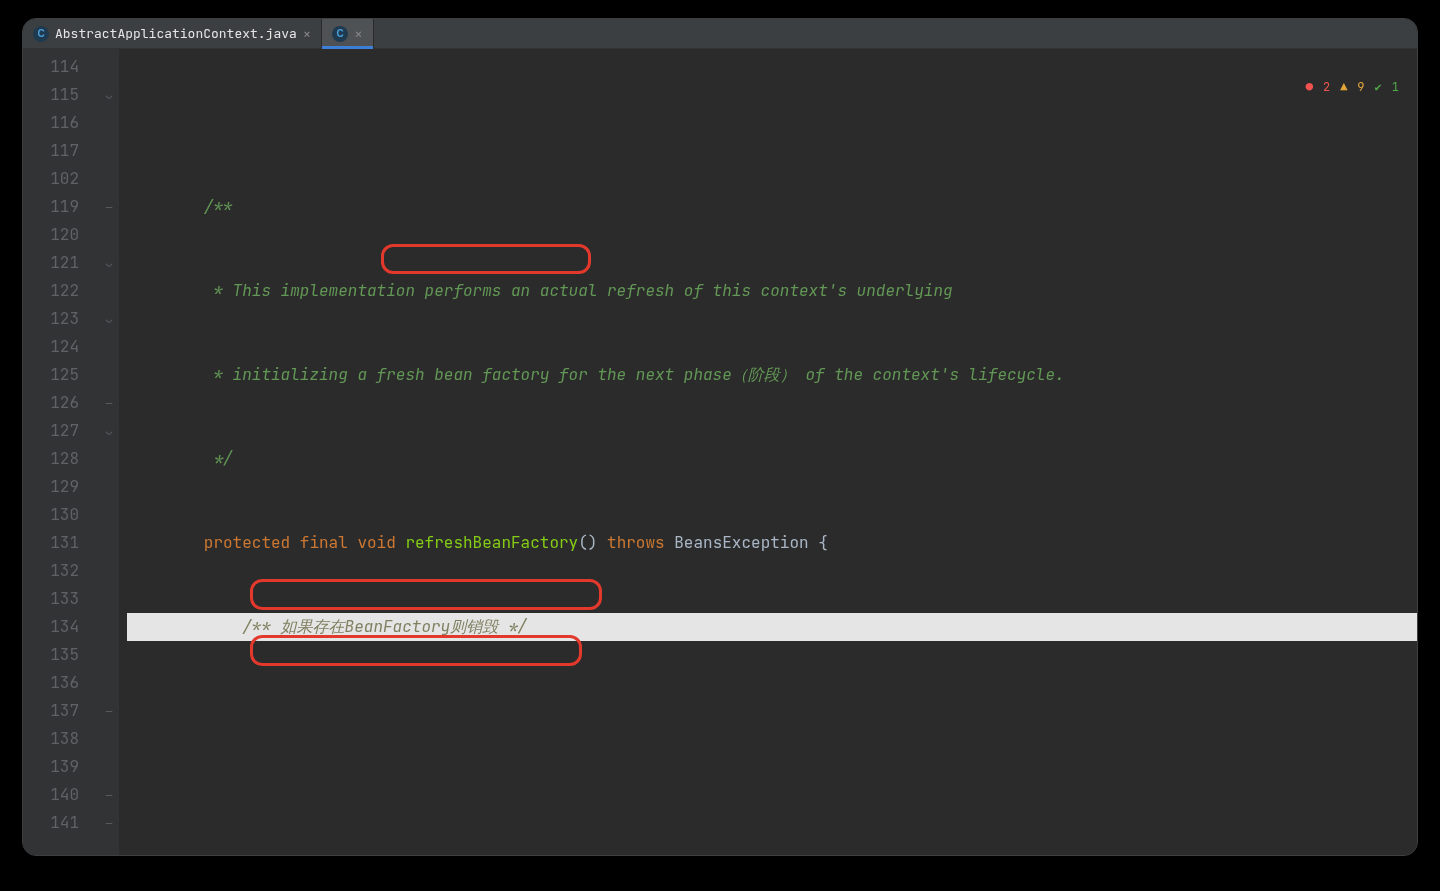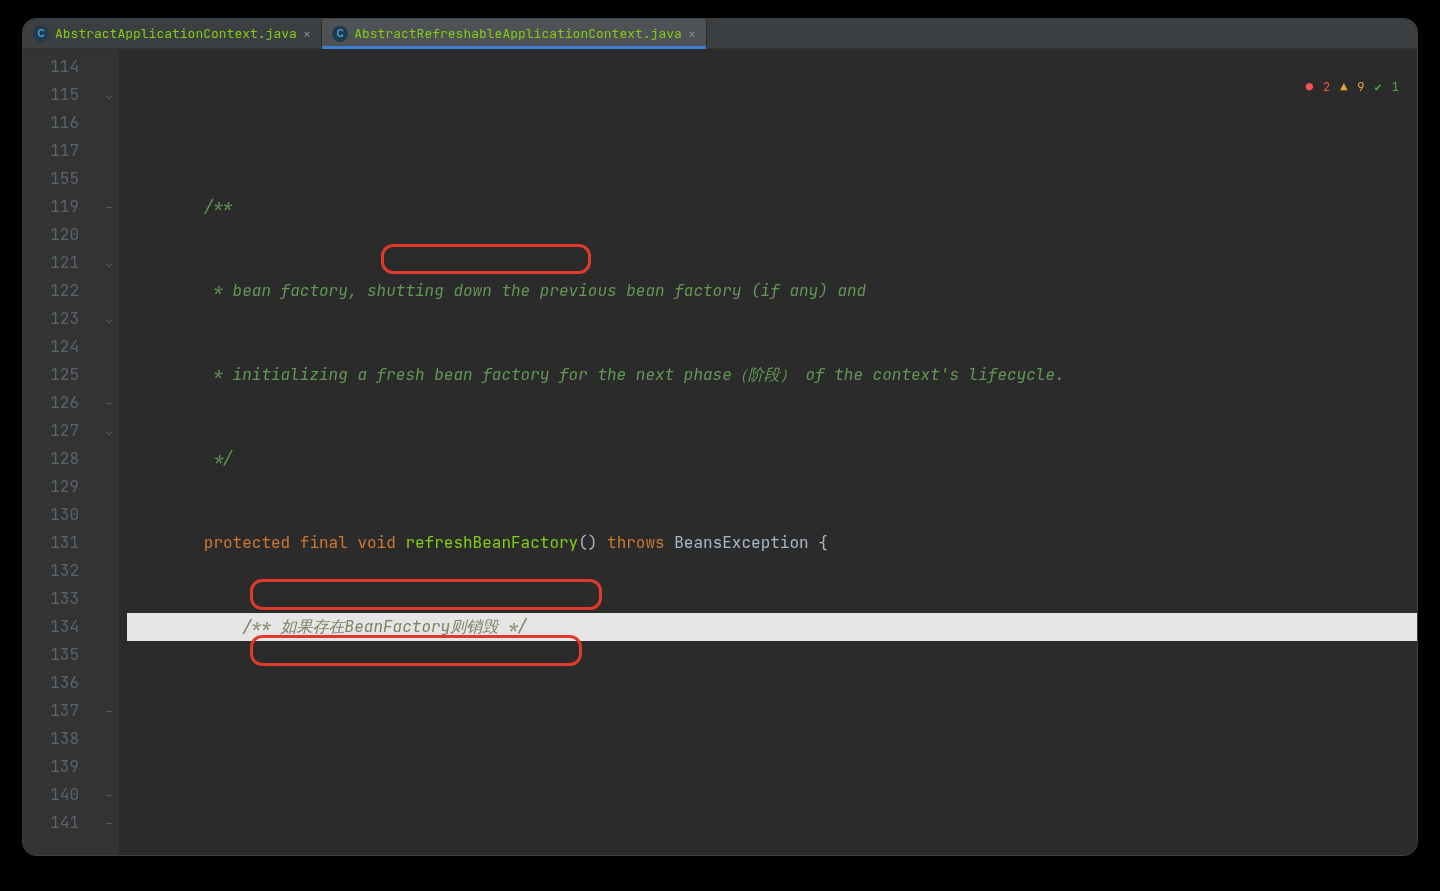--- a/index.html
+++ b/index.html
@@ -30,21 +30,21 @@
   }
   .tab {
     display: flex;
     align-items: center;
     padding: 0 10px;
     font-size: 13px;
     gap: 6px;
     border-right: 1px solid #2b2b2b;
     position: relative;
   }
-  .tab-file { color: #84cc16; }
+  .tab-file { color: #e5e5e5; }
   .tab-close { color: #888; font-size: 14px; }
   .tab.active { background: #4e5254; }
   .tab.active::after {
     content: "";
     position: absolute;
     left: 0; right: 0; bottom: -1px;
     height: 3px;
     background: #3d7fd6;
   }
   .java-icon {
@@ -146,42 +146,41 @@
 <div class="ide-window">
 
   <div class="tab-bar">
     <div class="tab">
       <span class="java-icon">C</span>
       <span class="tab-file">AbstractApplicationContext.java</span>
       <span class="tab-close">×</span>
     </div>
     <div class="tab active">
       <span class="java-icon">C</span>
-      <span class="tab-file">AbstractRefreshableApplicationContext.java</span>
       <span class="tab-close">×</span>
     </div>
   </div>
 
   <div class="problems">
     <span class="err">●</span>
       <span class="err">2</span>
     <span class="warn">▲</span>
       <span class="warn">9</span>
     <span class="ok">✔</span>
       <span class="ok">1</span>
   </div>
 
   <div class="editor">
 
     <div class="gutter">
       <div class="ln">114</div>
       <div class="ln">115</div>
       <div class="ln">116</div>
       <div class="ln">117</div>
-      <div class="ln">155</div>
+      <div class="ln">102</div>
       <div class="ln">119</div>
       <div class="ln">120</div>
       <div class="ln">121</div>
       <div class="ln">122</div>
       <div class="ln">123</div>
       <div class="ln">124</div>
       <div class="ln">125</div>
       <div class="ln">126</div>
       <div class="ln">127</div>
       <div class="ln">128</div>
@@ -227,21 +226,21 @@
       <div class="fold-mark">—</div>
       <div class="fold-mark"></div>
       <div class="fold-mark"></div>
       <div class="fold-mark">—</div>
       <div class="fold-mark">—</div>
     </div>
 
     <div class="code">
       <div class="row"></div>
       <div class="row"><span class="cmt">        /**</span></div>
-      <div class="row"><span class="cmt">         * bean factory, shutting down the previous bean factory (if any) and</span></div>
+      <div class="row"><span class="cmt">         * This implementation performs an actual refresh of this context's underlying</span></div>
       <div class="row"><span class="cmt">         * initializing a fresh bean factory for the next phase（阶段） of the context's lifecycle.</span></div>
       <div class="row"><span class="cmt">         */</span></div>
       <div class="row">        <span class="kw">protected final void </span><span class="fn">refreshBeanFactory</span><span class="plain">()</span><span class="kw"> throws </span><span class="plain">BeansException </span><span class="plain">{</span></div>
       <div class="row current">            <span class="cmt-block">/** 如果存在BeanFactory则销毁 */</span></div>
       
       
       
       
       
       

